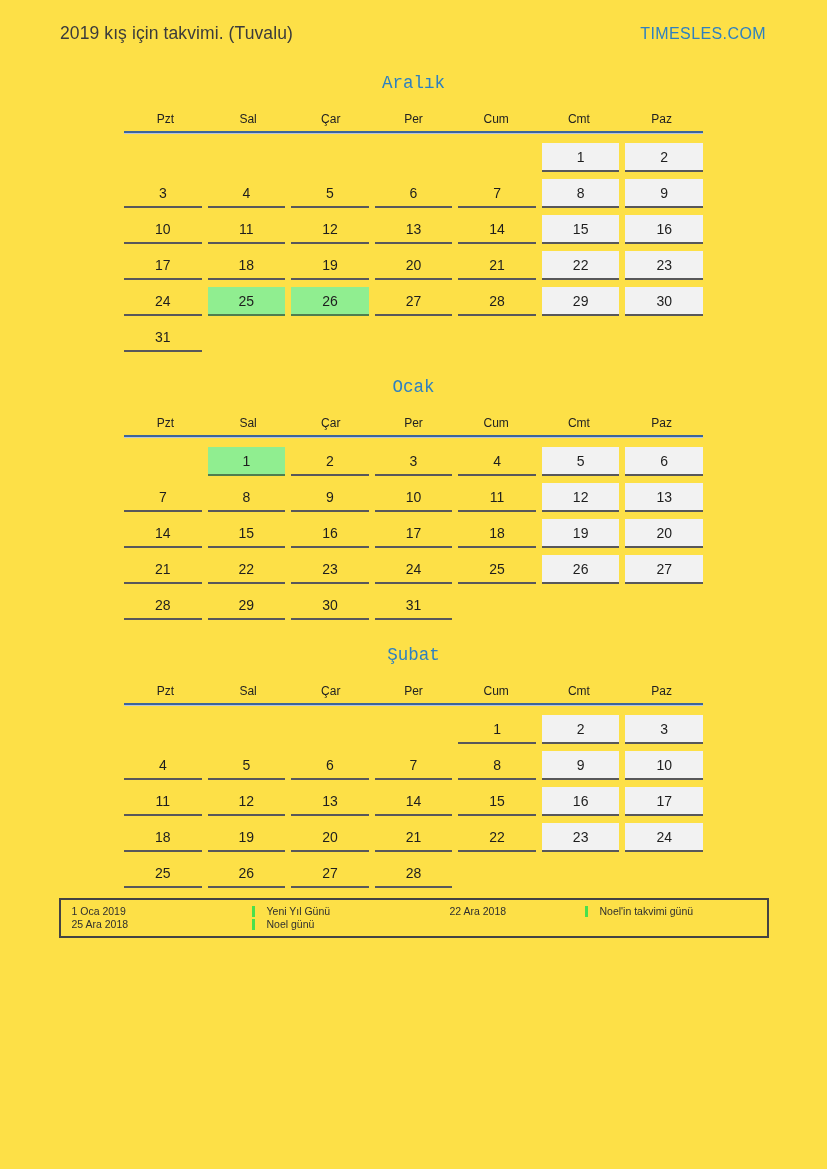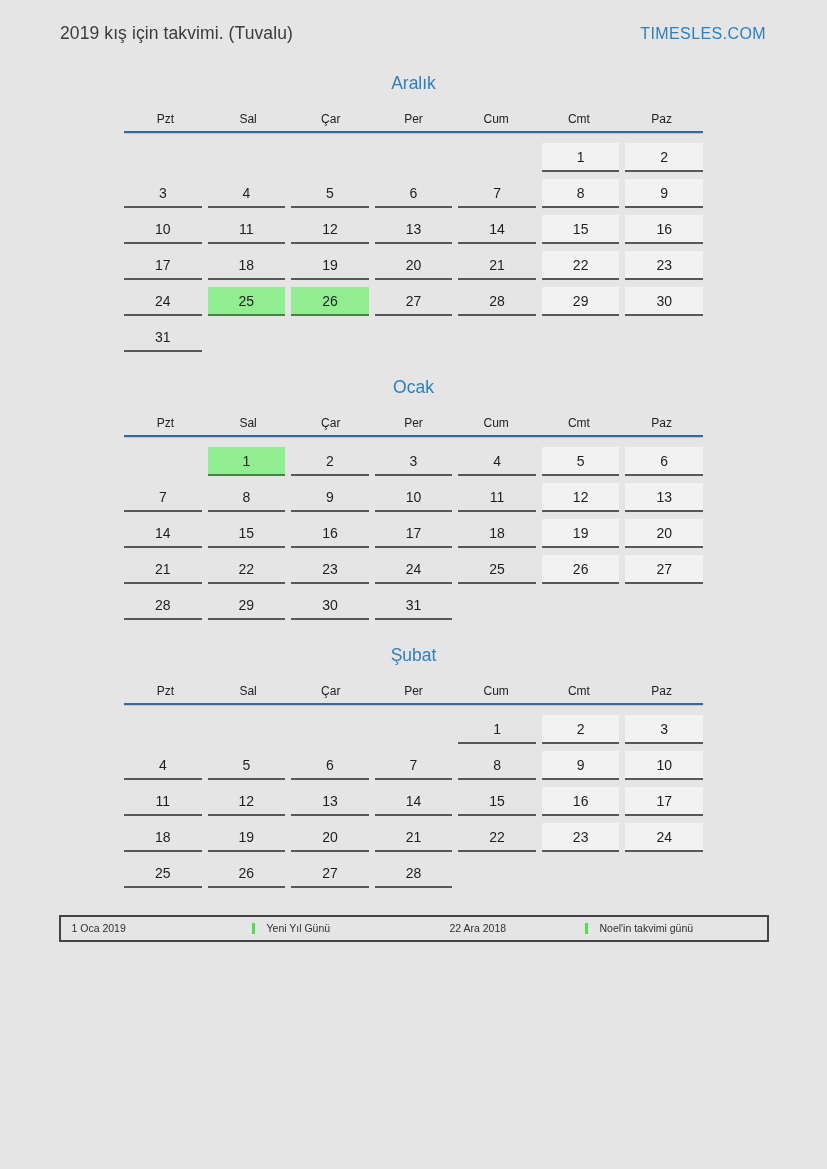--- a/index.html
+++ b/index.html
@@ -1,20 +1,20 @@
 <!DOCTYPE html>
 <html lang="tr" style="--accent_blue: #2e80c0; --rule_blue: #3d6699; --holiday_green: #90ee90; --holiday_border_green: #4f7d4f; --weekend_gray: #f2f2f2; --cell_border_gray: #58585a; --legend_marker_green: #4be04b; --legend_border_gray: #434343; --title_text: #3b3b3b;"><head>
 <meta charset="utf-8">
 <style>
   * { margin:0; padding:0; box-sizing:border-box; }
   html,body { background:#ffffff; }
   .page {
     position:relative;
     width:827px; height:1169px;
-    background:#e5e5e5;
+    background:#fde047;
     font-family:"Liberation Sans","DejaVu Sans",sans-serif;
     overflow:hidden;
   }
   
   .hdr {
     display:flex; justify-content:space-between; align-items:baseline;
     padding:22px 61px 0 60px;
   }
   .hdr h1 {
     font-size:17.5px; font-weight:400; color:var(--title_text,#3b3b3b);
@@ -23,21 +23,21 @@
   .site-link {
     font-size:16px; color:var(--accent_blue,#2e80c0);
     text-decoration:none; letter-spacing:.4px; line-height:18px;
   }
   
   .months { width:579px; margin:0 auto; }
   .month { margin-top:24px; }
   .month:first-child { margin-top:28px; }
   .month-title {
     text-align:center; color:var(--accent_blue,#2e80c0);
-    font-size:17.5px; font-weight:400; line-height:22px;
+    font-size:17.5px; font-weight:400; line-height:22px;font-family:Liberation Mono, monospace;
   }
   .weekday-row {
     display:grid; grid-template-columns:repeat(7,1fr); 
     margin-top:18px;
   }
   .weekday {
     text-align:center; font-size:12px; line-height:14px; color:#222222;
   }
   .rule {
     margin-top:5px; height:2px;
@@ -55,21 +55,21 @@
     border-bottom:2px solid var(--cell_border_gray,#58585a);
   }
   .cell.empty { border-bottom:none; background:transparent; }
   .cell.we { background:var(--weekend_gray,#f2f2f2); }
   .cell.hol {
     background:var(--holiday_green,#90ee90);
     border-bottom-color:var(--holiday_border_green,#4f7d4f);
   }
   
   .legend {
-    width:710px; margin:27px auto 0;
+    width:710px; margin:10px auto 0;
     border:2px solid var(--legend_border_gray,#434343);
     padding:5px 10px 5px 11px;
   }
   .legend-row {
     display:grid; grid-template-columns:180px 198px 135px 1fr;
     align-items:center; min-height:13px;
   }
   .l-date, .l-label {
     font-size:10.5px; line-height:13px; color:#2f2f2f;
   }
@@ -289,15 +289,24 @@
       <span class="l-item">
         <i class="bar"></i>
         <span class="l-label">Yeni Yıl Günü</span>
       </span>
       <span class="l-date">22 Ara 2018</span>
       <span class="l-item">
         <i class="bar"></i>
         <span class="l-label">Noel'in takvimi günü</span>
       </span>
     </div>
+    <div class="legend-row">
+      <span class="l-date">25 Ara 2018</span>
+      <span class="l-item">
+        <i class="bar"></i>
+        <span class="l-label">Noel günü</span>
+      </span>
+      <span class="l-date"></span>
+      <span></span>
+    </div>
   </div>
 
 </div>
 
 </body></html>

